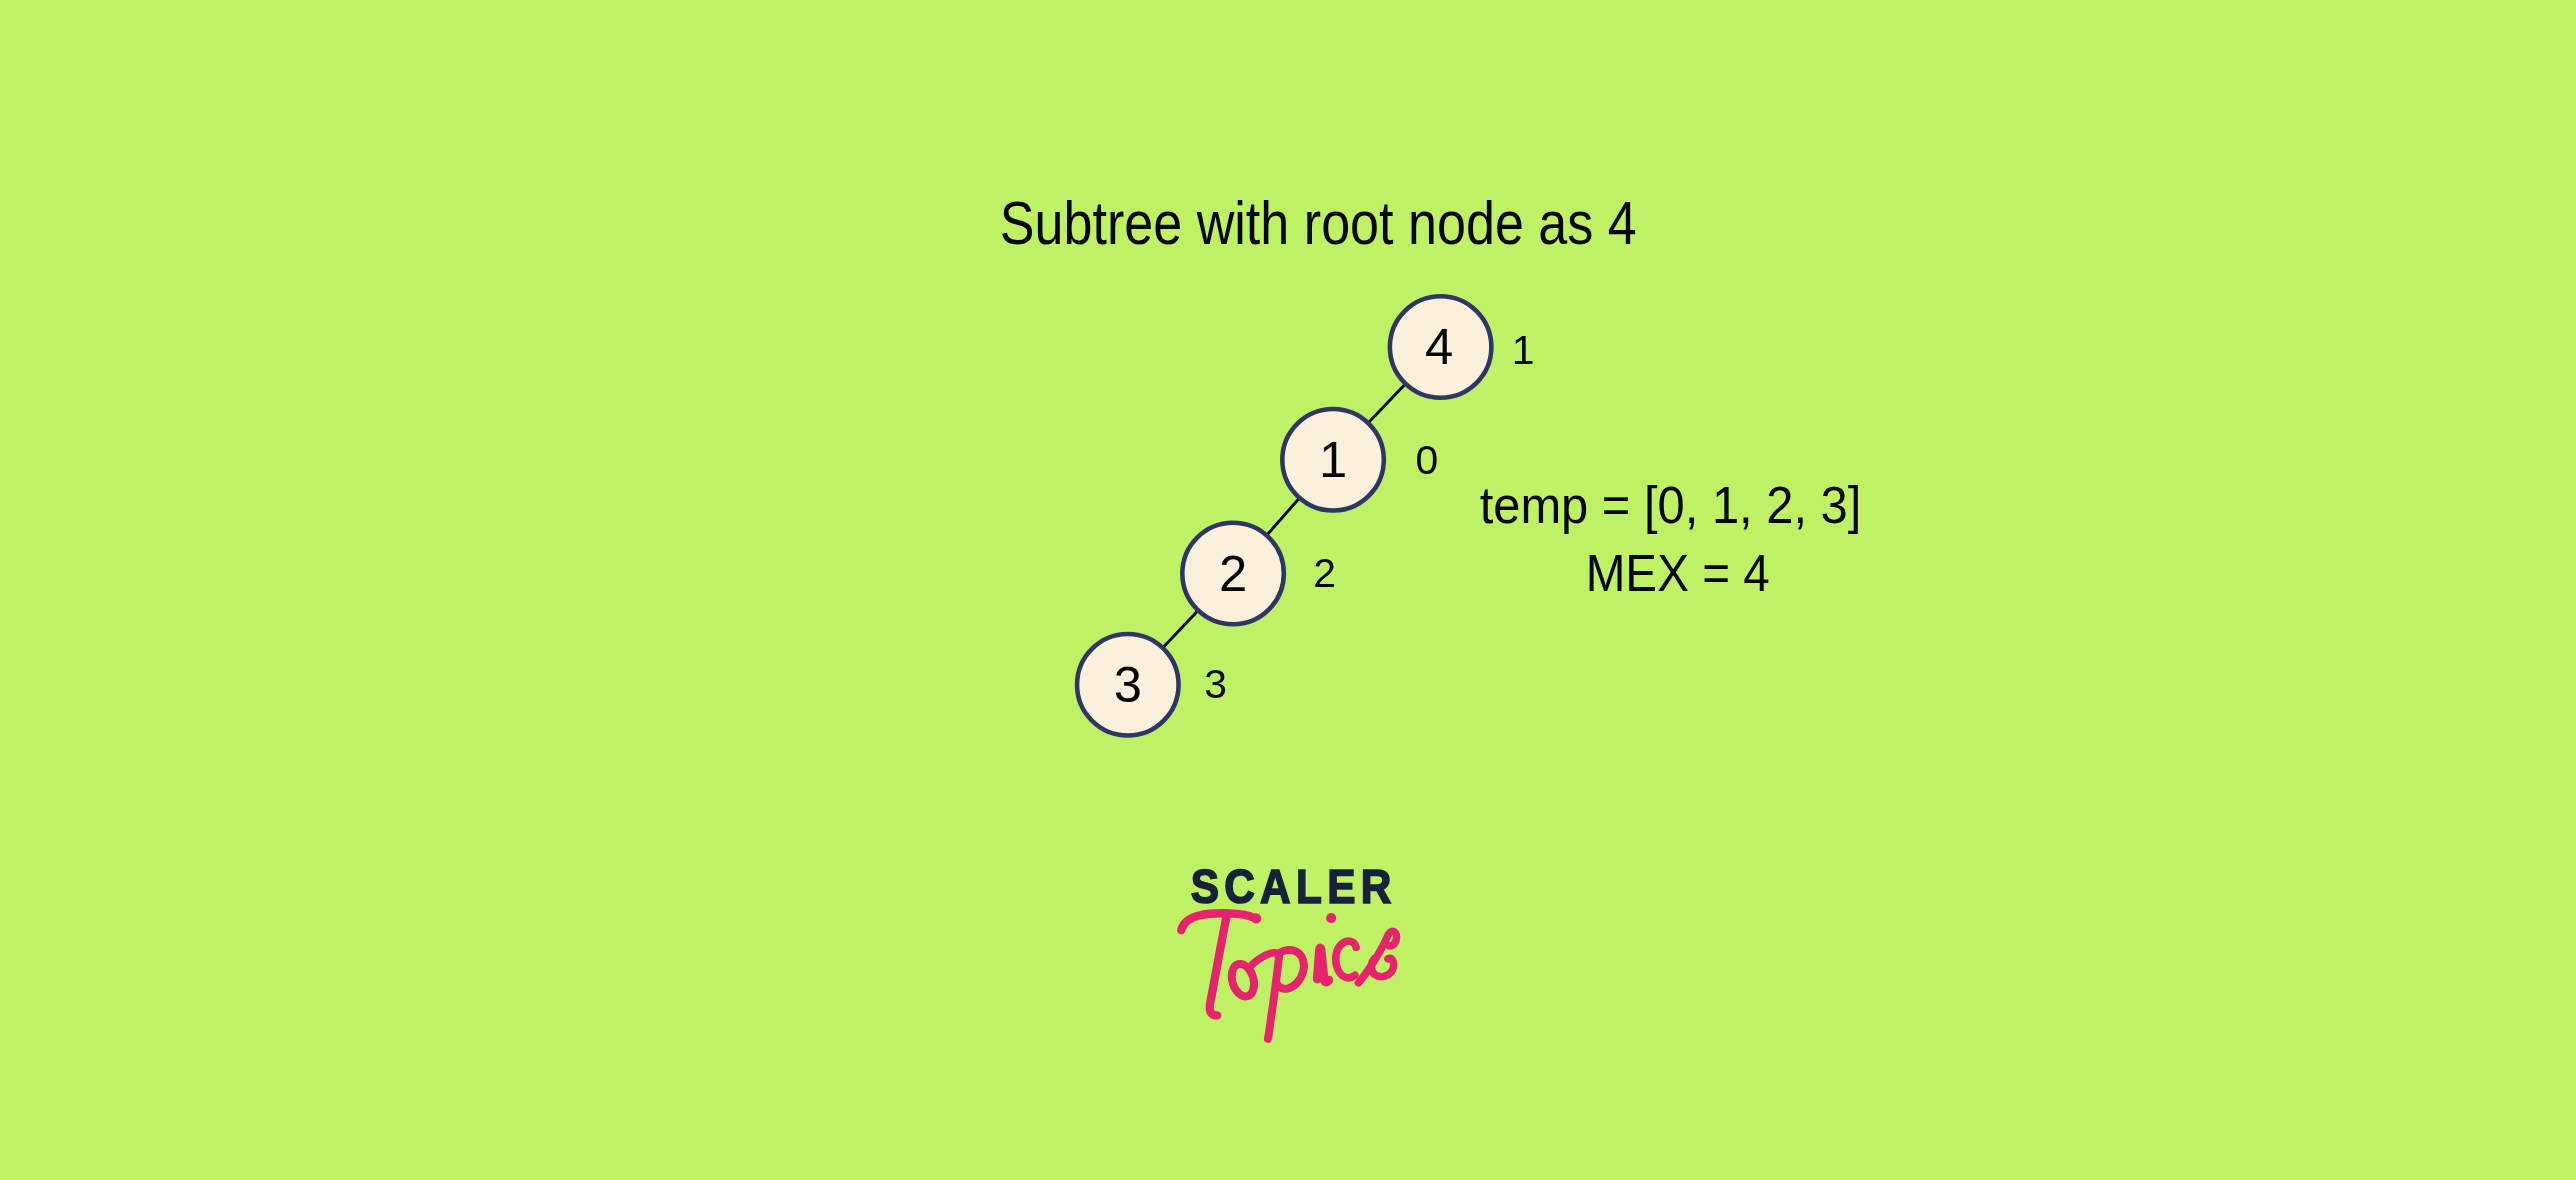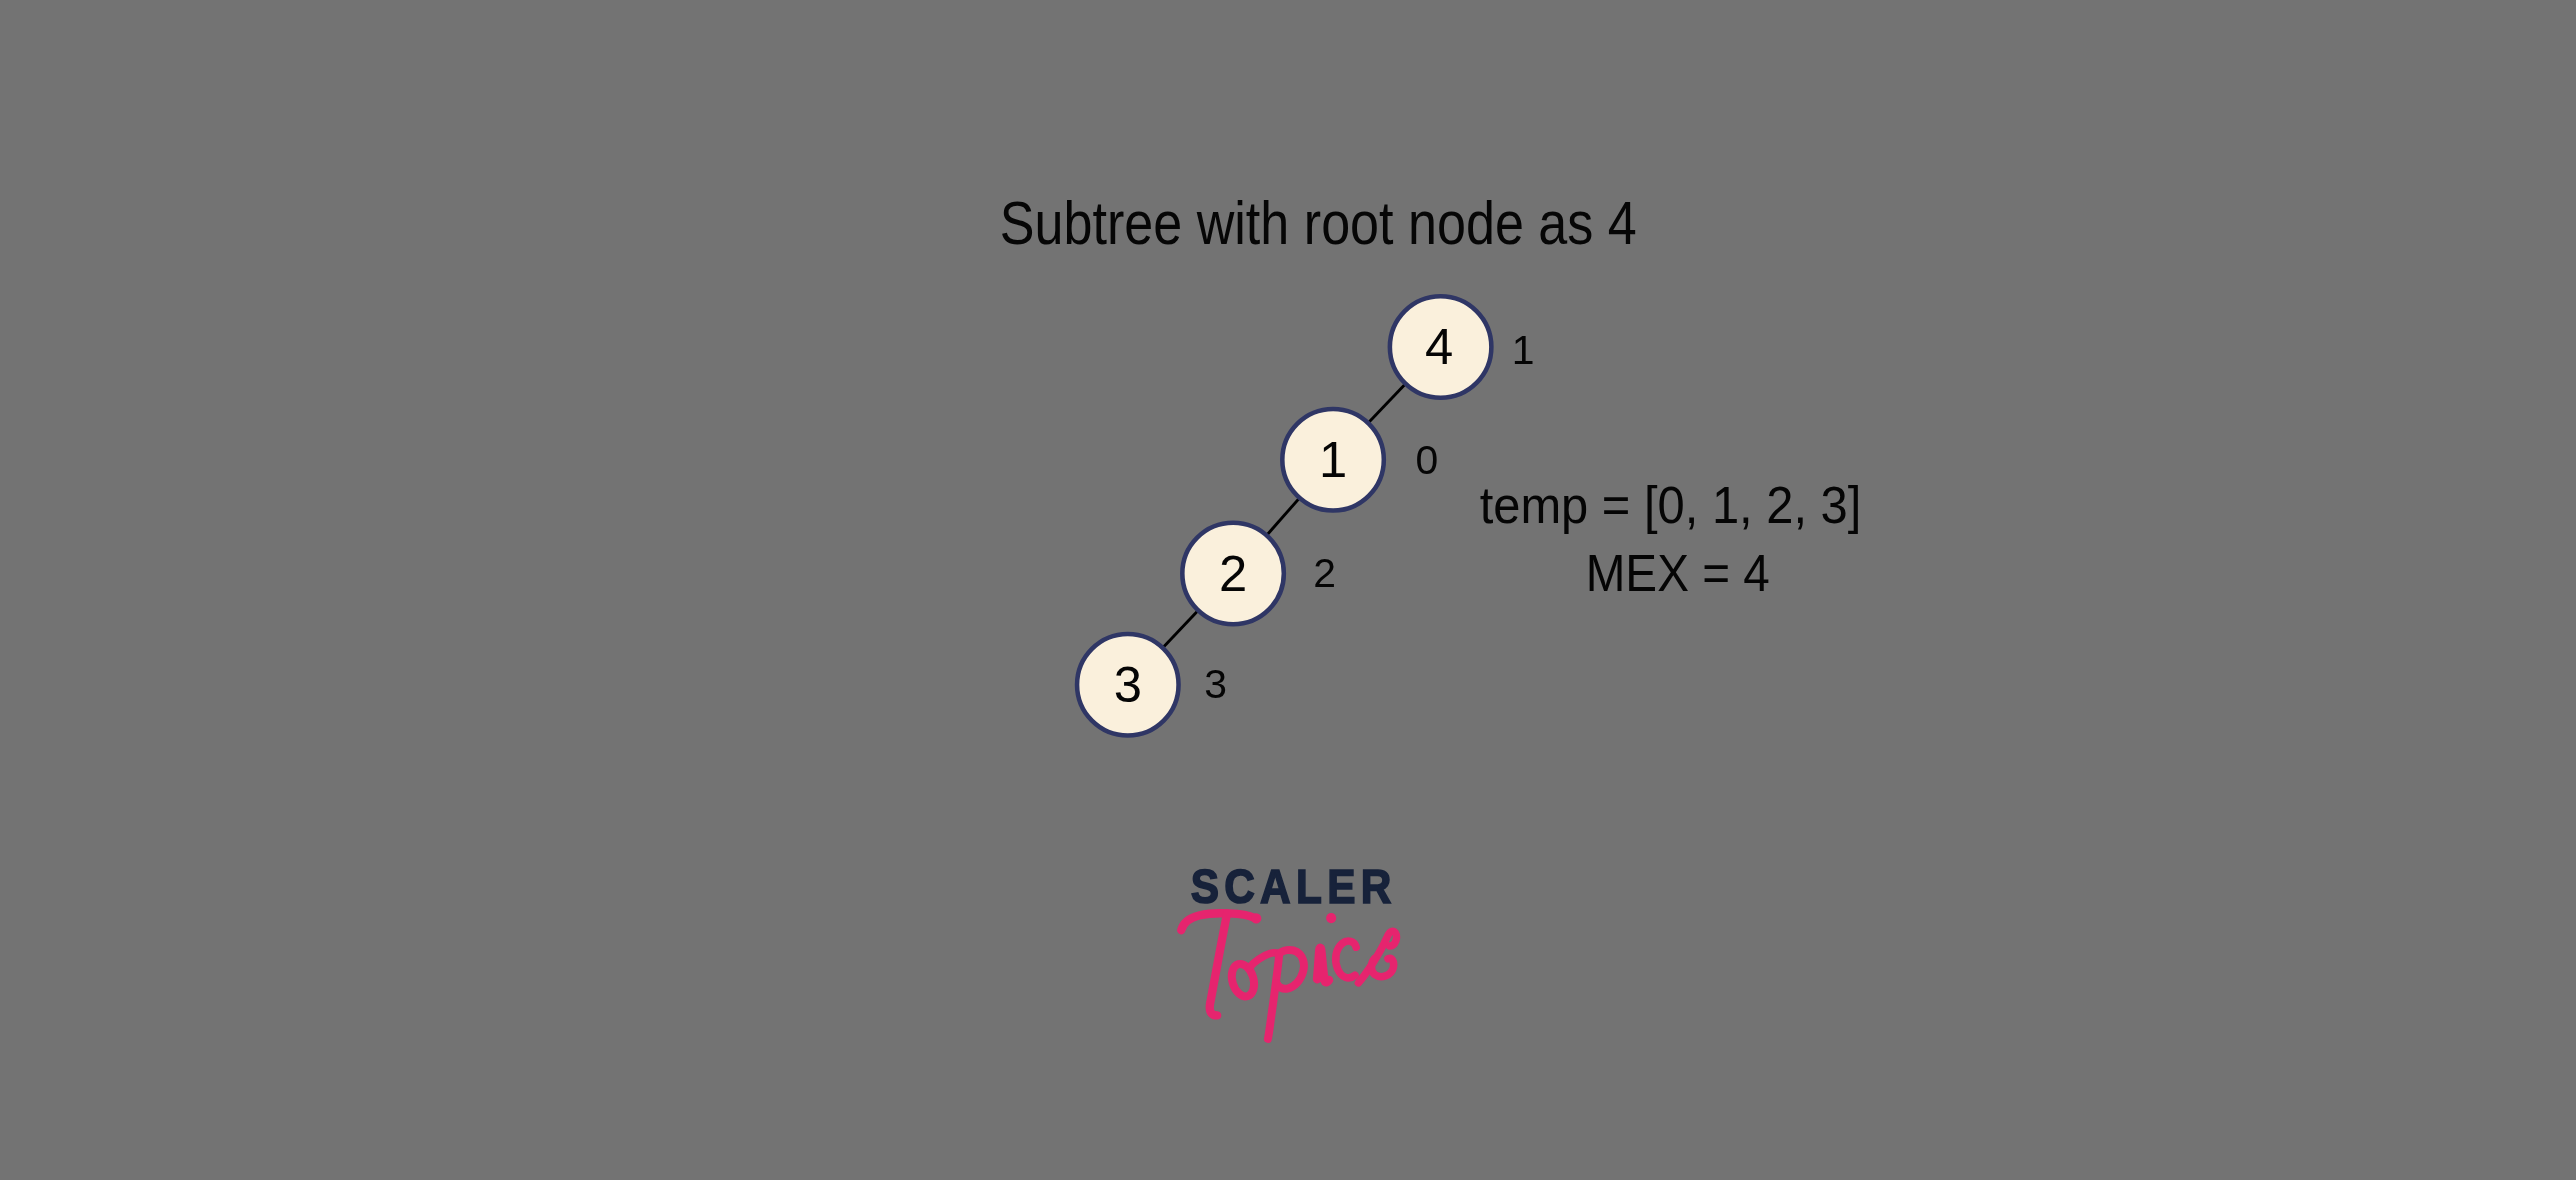--- a/index.html
+++ b/index.html
@@ -1,16 +1,16 @@
 <!DOCTYPE html>
 <html style="font-size:12px"><head>
 <meta charset="utf-8">
 <style>
   html,body{margin:0;padding:0;background:#ffffff;}
-  .stage{position:relative;width:2576px;height:1181px;background:#737373;overflow:hidden;}
+  .stage{position:relative;width:2576px;height:1181px;background:#bef264;overflow:hidden;}
   text{font-family:"Liberation Sans", sans-serif;}
 </style>
 </head>
 <body>
 <div class="stage">
 <svg width="2576" height="1181" viewBox="0 0 3401 1559" xmlns="http://www.w3.org/2000/svg">
 
   <text x="1320" y="322" font-size="80" fill="#060606" textLength="841" lengthAdjust="spacingAndGlyphs">Subtree with root node as 4</text>
 
   <g stroke="#000000" stroke-width="3.8">

